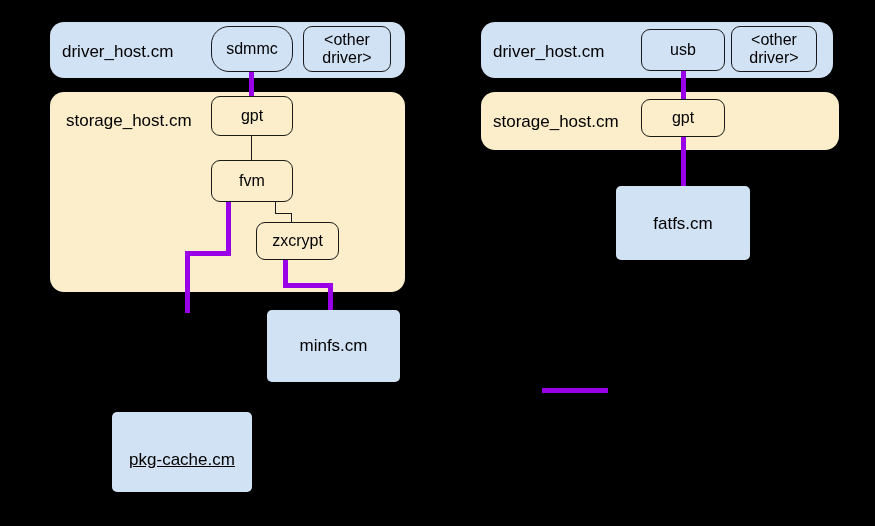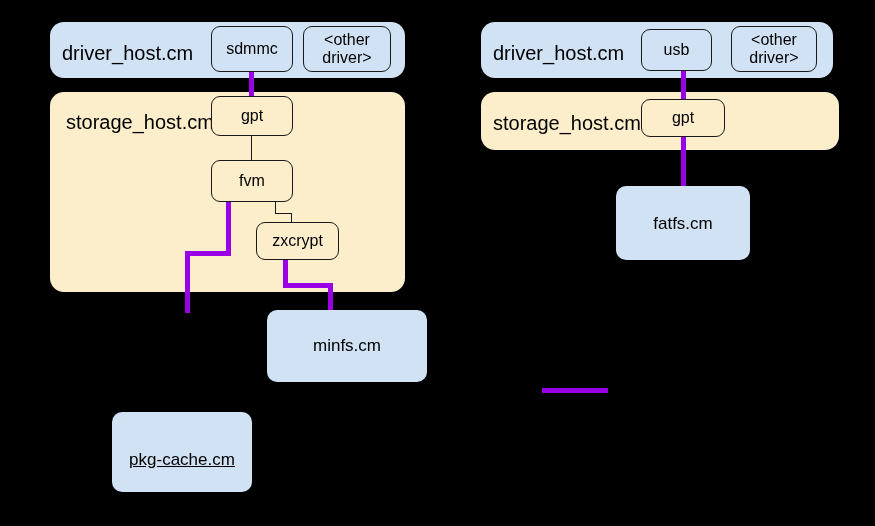--- a/index.html
+++ b/index.html
@@ -18,21 +18,21 @@
   .group {
     position: absolute;
     box-sizing: border-box;
     border-radius: 14px;
   }
   .group.blue  { background: #d2e2f5; }
   .group.cream { background: #fdeecb; }
   .group-label {
     position: absolute;
     color: #000000;
-    font-size: 20px;
+    font-size: 17px;
     line-height: 1;
     white-space: nowrap;
   }
   .node {
     position: absolute;
     box-sizing: border-box;
     border: 1.3px solid #1a1a1a;
     border-radius: 9px;
     display: flex;
     align-items: center;
@@ -42,21 +42,21 @@
     font-size: 16px;
     line-height: 1.12;
     z-index: 6;
   }
   .node.blue  { background: #d2e2f5; }
   .node.cream { background: #fdeecb; }
   .card {
     position: absolute;
     box-sizing: border-box;
     background: #d2e2f5;
-    border-radius: 10px;
+    border-radius: 5px;
     display: flex;
     align-items: center;
     justify-content: center;
     color: #000000;
     font-size: 17px;
     z-index: 6;
   }
   .card.lowtext { align-items: flex-end; padding-bottom: 22px; }
   .card.hightext { align-items: flex-start; padding-top: 28px; }
 
@@ -87,21 +87,21 @@
 <div id="canvas">
 
   <div class="wire v" style="left:249px; top:70px; height:28px;"></div>
 
   <div class="group blue" style="left:50px; top:22px; width:355px; height:56px;"></div>
   <div class="group-label" style="left:62px; top:43px;">driver_host.cm</div>
 
   <div class="group cream" style="left:50px; top:92px; width:355px; height:200px;"></div>
   <div class="group-label" style="left:66px; top:112px;">storage_host.cm</div>
 
-  <div class="node blue" style="left:211px; top:26px; width:82px; height:46px;">sdmmc</div>
+  <div class="node blue" style="left:211px; top:26px; width:82px; height:46px;border-radius:18px;">sdmmc</div>
 
   <div class="node blue" style="left:303px; top:26px; width:88px; height:46px; white-space:pre-line;">&lt;other
 driver&gt;</div>
 
   <div class="node cream" style="left:211px; top:96px; width:82px; height:40px;">gpt</div>
 
   <div class="blackwire v" style="left:251px; top:136px; height:24px;"></div>
 
   <div class="node cream" style="left:211px; top:160px; width:82px; height:42px;">fvm</div>
 
@@ -113,34 +113,34 @@
 
   <div class="wire v" style="left:226px; top:200px; height:56px;"></div>
   <div class="wire h" style="left:185px; top:251px; width:46px;"></div>
   <div class="wire v" style="left:185px; top:251px; height:62px;"></div>
 
   <div class="wire v" style="left:283px; top:258px; height:30px;"></div>
   <div class="wire h" style="left:283px; top:283px; width:50px;"></div>
   <div class="wire v" style="left:328px; top:283px; height:30px;"></div>
 
 
-  <div class="card" style="left:267px; top:310px; width:160px; height:72px;">minfs.cm</div>
+  <div class="card" style="left:267px; top:310px; width:133px; height:72px;">minfs.cm</div>
 
   <div class="card lowtext" style="left:112px; top:412px; width:140px; height:80px;text-decoration:underline;">pkg-cache.cm</div>
 
   <div class="wire v" style="left:681px; top:70px; height:30px;"></div>
   <div class="wire v" style="left:681px; top:136px; height:52px;"></div>
 
   <div class="group blue" style="left:481px; top:22px; width:352px; height:56px;"></div>
   <div class="group-label" style="left:493px; top:43px;">driver_host.cm</div>
 
   <div class="group cream" style="left:481px; top:92px; width:358px; height:58px;"></div>
   <div class="group-label" style="left:493px; top:113px;">storage_host.cm</div>
 
-  <div class="node blue" style="left:641px; top:29px; width:71px; height:42px;">usb</div>
+  <div class="node blue" style="left:641px; top:29px; width:84px; height:42px;">usb</div>
 
   <div class="node blue" style="left:731px; top:26px; width:86px; height:46px; white-space:pre-line;">&lt;other
 driver&gt;</div>
 
   <div class="node cream" style="left:641px; top:99px; width:84px; height:38px;">gpt</div>
 
   <div class="card hightext" style="left:616px; top:186px; width:134px; height:74px;">fatfs.cm</div>
 
   <div class="legend-line" style="left:542px; top:388px; width:66px;"></div>
 

